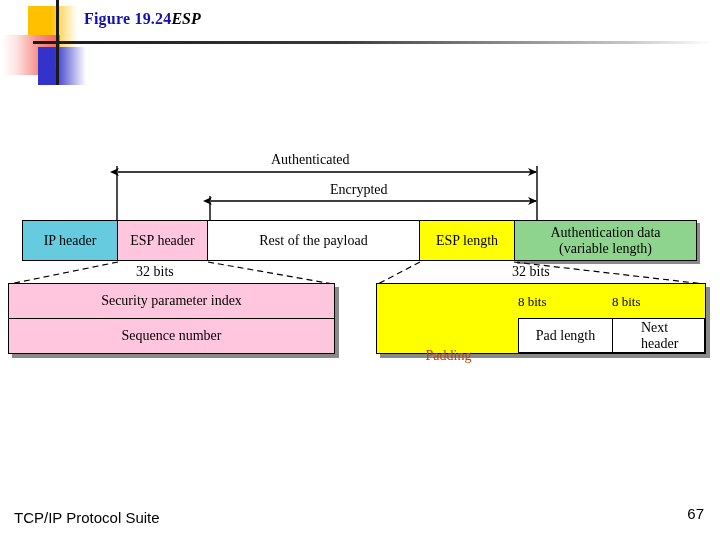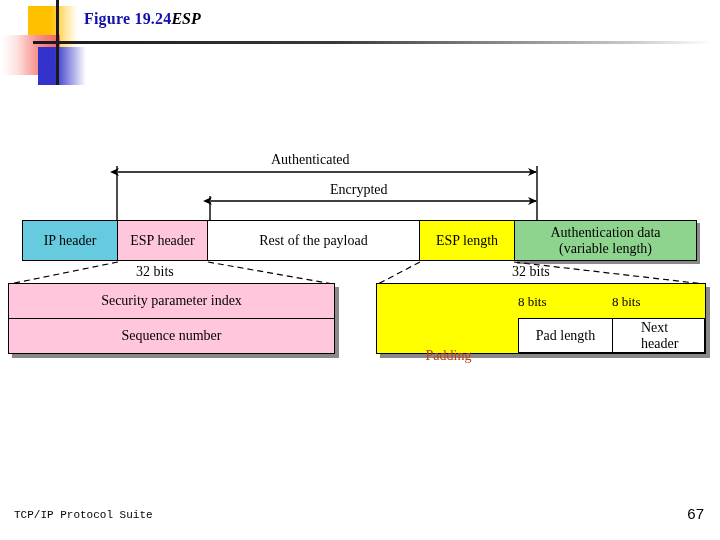--- a/index.html
+++ b/index.html
@@ -138,22 +138,22 @@
   #cell-nexthdr{ left: 235px; width: 93px; padding-left: 28px; }
   .bits8 {
     position: absolute; top: 10px; font-size: 13px; color: #000;
   }
   #bits8-a { left: 141px; width: 95px; }
   #bits8-b { left: 235px; width: 93px; }
 
   
   #footer-left {
     position: absolute; left: 14px; top: 509px;
-    font-family: Liberation Mono, monospace;
-    font-size: 11px; color: #000;
+    font-family: Liberation Sans, sans-serif;
+    font-size: 15px; color: #000;
   }
   #footer-right {
     position: absolute; right: 16px; top: 505px;
     font-family: "Liberation Sans", sans-serif;
     font-size: 15px; color: #000;
   }
 </style>
 </head>
 <body>
 

